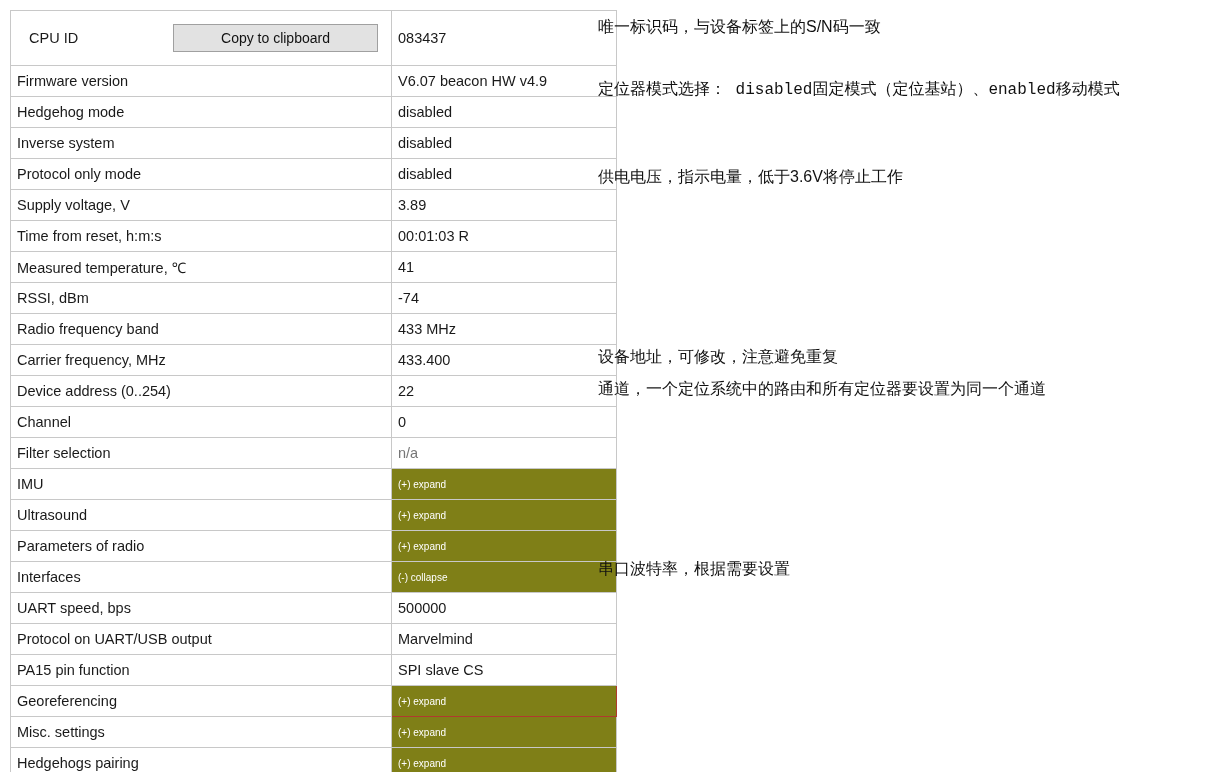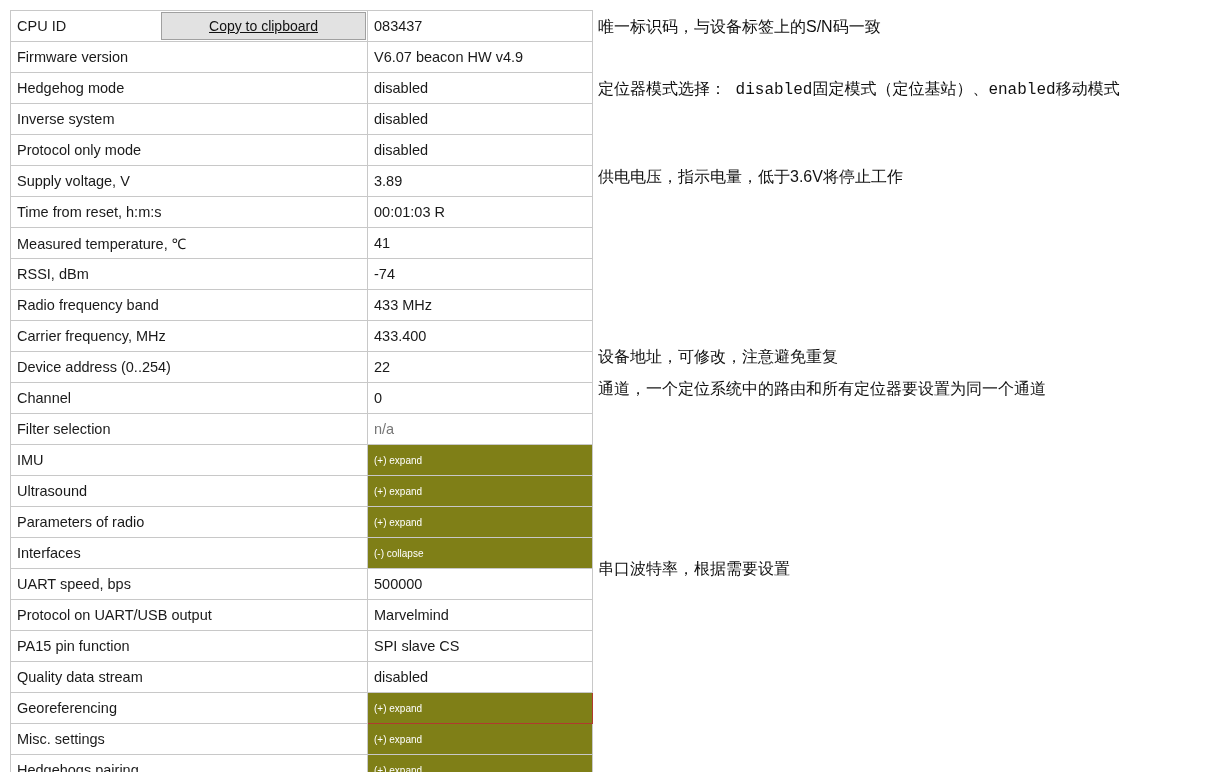--- a/index.html
+++ b/index.html
@@ -37,21 +37,22 @@
     overflow: hidden;
     background: #ffffff;
   }
   .col-name  { width: 356px; }
   .col-value { width: 212px; }
 
   .name-cell.indent { }
 
   
   .row-cpu .name-cell {
-    padding: 0;
+    padding: 12px;
+    border-radius: 13px;
   }
   .cpu-wrap {
     display: flex;
     align-items: stretch;
     height: 30px;
   }
   .cpu-label {
     display: flex;
     align-items: center;
     padding-left: 6px;
@@ -64,21 +65,20 @@
     margin: 1px 1px 1px 0;
     background: #e2e2e2;
     border: 1px solid #a0a0a0;
     font-family: "Liberation Sans", sans-serif;
     font-size: 14px;
     color: #111;
     cursor: pointer;
     display: flex;
     align-items: center;
     justify-content: center;
-    text-decoration: underline;
   }
 
   
   .value-cell { color: #1a1a1a; }
   .value-cell.olive {
     background: #7f7f17;
     color: #ffffff;
     font-size: 10px;
   }
   .value-cell.olive.selected {
@@ -184,24 +184,20 @@
         </tr>
         <tr>
           <td class="col-name name-cell indent">Protocol on UART/USB output</td>
           <td class="col-value value-cell">Marvelmind</td>
         </tr>
         <tr>
           <td class="col-name name-cell indent">PA15 pin function</td>
           <td class="col-value value-cell">SPI slave CS</td>
         </tr>
         <tr>
-          <td class="col-name name-cell indent">Quality data stream</td>
-          <td class="col-value value-cell">disabled</td>
-        </tr>
-        <tr>
           <td class="col-name name-cell">Georeferencing</td>
           <td class="col-value value-cell olive selected">(+) expand</td>
         </tr>
         <tr>
           <td class="col-name name-cell">Misc. settings</td>
           <td class="col-value value-cell olive">(+) expand</td>
         </tr>
         <tr>
           <td class="col-name name-cell">Hedgehogs pairing</td>
           <td class="col-value value-cell olive">(+) expand</td>

